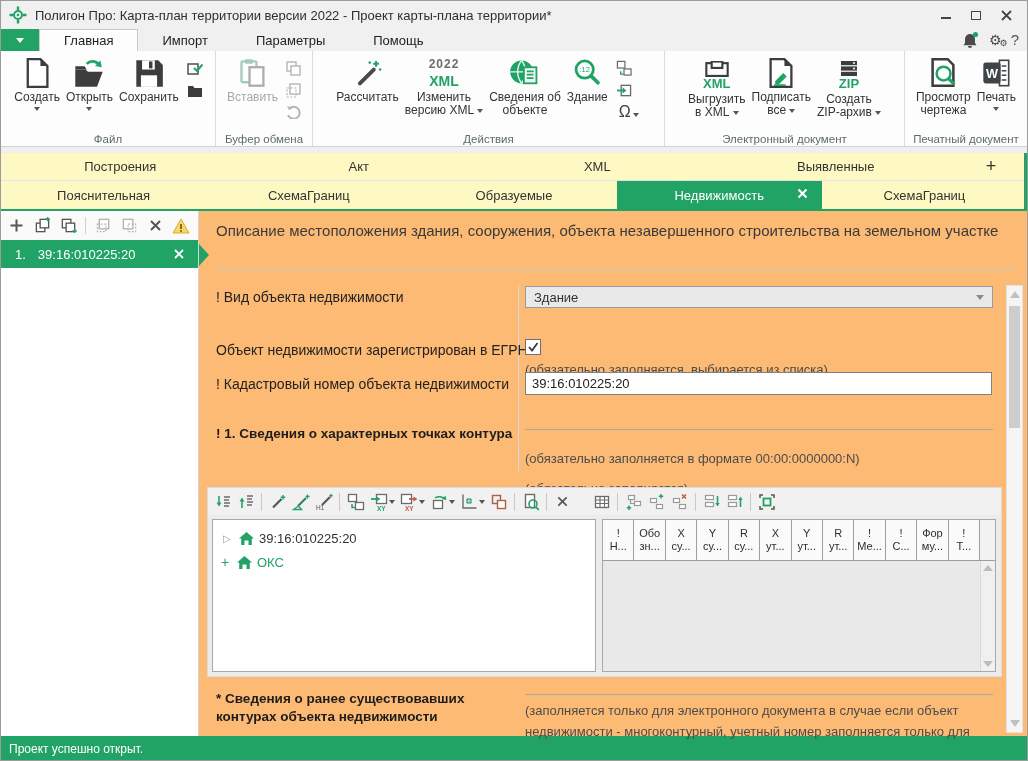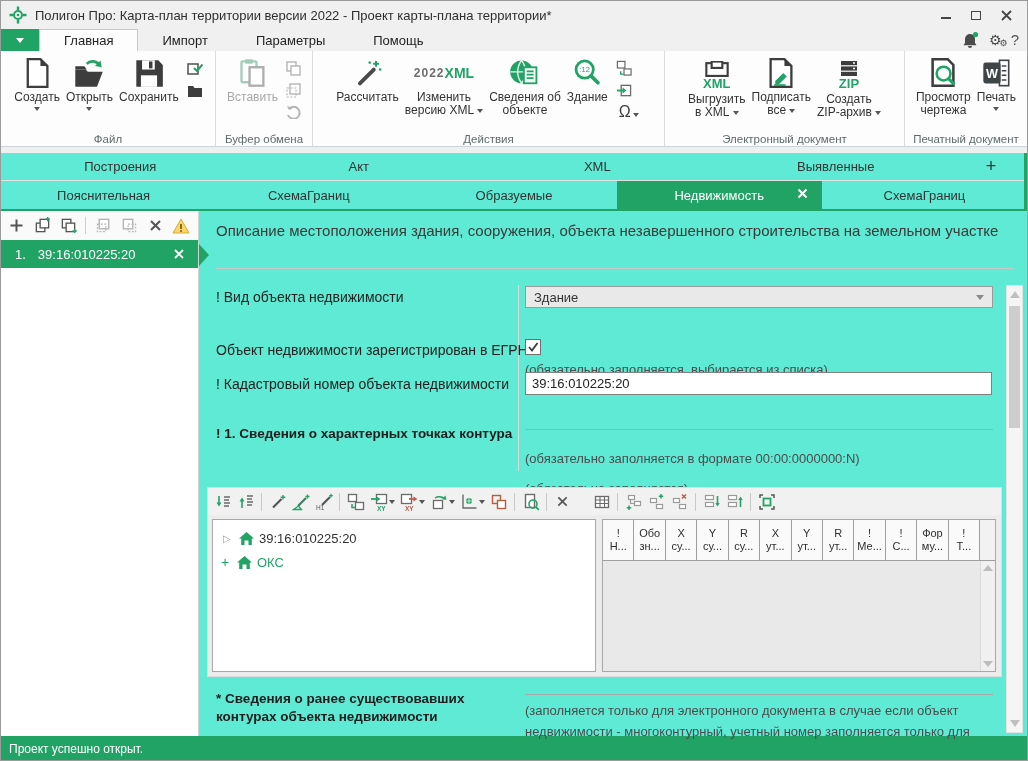--- a/index.html
+++ b/index.html
@@ -32,50 +32,50 @@
   .ribbon { height:96px; background:#fdfdfd; display:flex; border-bottom:1px solid #ccd4d9; }
   .rgroup { position:relative; display:flex; align-items:flex-start; justify-content:center; padding:4px 2px 16px; border-right:1px solid #dcdcdc; }
   .rgroup-label { position:absolute; bottom:1px; left:0; width:100%; text-align:center; font-size:11.5px; color:#5f6a6a; }
   .rbtn { display:flex; flex-direction:column; align-items:center; padding:3px 3px 0; }
   .rbtn .lbl { font-size:12px; color:#333; text-align:center; line-height:13px; margin-top:3px; white-space:pre-line; }
   .rbtn.gray .lbl { color:#a8a8a8; }
   .caret { width:0; height:0; border-left:3.5px solid transparent; border-right:3.5px solid transparent; border-top:4px solid #555; margin-top:3px; }
   .caret.inline { display:inline-block; margin:0 0 1px 3px; }
   .smallcol { display:flex; flex-direction:column; gap:4px; margin-left:3px; padding-top:4px; }
   .sbtn { width:20px; height:18px; display:flex; align-items:center; justify-content:center; }
-  .xmlbadge { display:flex; flex-direction:row; align-items:center; line-height:13px; height:30px; justify-content:space-between; }
+  .xmlbadge { display:flex; flex-direction:column; align-items:center; line-height:13px; height:30px; justify-content:space-between; }
   .xmlbadge .yr { color:#6d6d6d; font-weight:bold; font-size:12px; letter-spacing:1px; }
   .xmlbadge .xl { color:#21a366; font-weight:bold; font-size:14px; }
   .greentxt { color:#21a366; font-weight:bold; font-size:13px; line-height:13px; }
   .omega { font-size:16px; color:#3d3d3d; line-height:16px; }
 
   
   .gap-strip { height:6px; background:#eef0f0; }
-  .tabstrip { height:58px; background:#5eead4; border-bottom:2px solid #21a366; position:relative; }
+  .tabstrip { height:58px; background:#fef9c3; border-bottom:2px solid #21a366; position:relative; }
   .dtrow { display:flex; height:28px; }
   .dtrow.first { border-bottom:1px solid #e3e3e3; }
   .dtab { flex:1; display:flex; align-items:center; justify-content:center; font-size:13px; color:#333; position:relative; }
   .dtab-add { flex:none; width:72px; font-size:18px; color:#333; }
   .dtab.active { background:#21a366; color:#fff; }
   .dtab.active .tabclose { position:absolute; right:14px; top:7px; }
   .strip-accent { position:absolute; right:0; top:0; width:3px; height:58px; background:#21a366; }
 
   
   .main { position:relative; height:525px; display:flex; background:#fff; }
   .sidebar { width:198px; border-right:1px solid #d4d4d4; background:#fff; }
   .sb-toolbar { height:29px; display:flex; align-items:center; gap:4px; padding:0 4px; background:#fafafa; }
   .sb-sep { width:1px; height:17px; background:#cfcfcf; margin:0 2px; }
   .tbi { width:22px; height:20px; display:flex; align-items:center; justify-content:center; }
   .sb-item { position:relative; height:28px; background:#21a366; color:#fff; display:flex; align-items:center; font-size:13px; }
   .sb-item .num { margin-left:14px; }
   .sb-item .cad { margin-left:12px; }
   .sb-item .close { margin-left:auto; margin-right:14px; }
   .sb-notch { position:absolute; left:198px; top:33px; width:0; height:0; border-top:11px solid transparent; border-bottom:11px solid transparent; border-left:10px solid #21a366; z-index:5; }
 
-  .content { position:relative; flex:1; background:#5eead4;text-decoration:underline; }
+  .content { position:relative; flex:1; background:#fdba74;text-decoration:underline; }
   .heading { position:absolute; left:17px; top:7px; width:790px; font-size:15px; color:#3a3a3a; line-height:25px; }
   .heading-rule { position:absolute; left:17px; right:13px; top:57px; border-top:1px solid #c9c9c9; }
   .vline { position:absolute; left:319px; top:74px; height:186px; width:1px; background:#dadada; }
 
   .flabel { position:absolute; left:17px; font-size:14px; color:#222; }
   .fhint { position:absolute; left:326px; font-size:13px; color:#4c4c4c;margin-top:44px; }
   .combo { position:absolute; left:326px; top:75px; width:468px; height:22px; background:#e9e9e9; border:1px solid #9b9b9b; display:flex; align-items:center; padding:0 8px; font-size:13px; color:#333; }
   .combo .chev { margin-left:auto; width:0; height:0; border-left:4px solid transparent; border-right:4px solid transparent; border-top:5px solid #8a8a8a; }
   .checkbox { position:absolute; left:326px; top:128px; width:16px; height:16px; background:#fff; border:1px solid #6f6f6f; display:flex; align-items:center; justify-content:center; }
   .txtinput { position:absolute; left:326px; top:161px; width:467px; height:23px; border:1px solid #808080; font-size:13px; padding:0 6px; color:#222; font-family:"Liberation Sans", sans-serif; background:#fff; }

